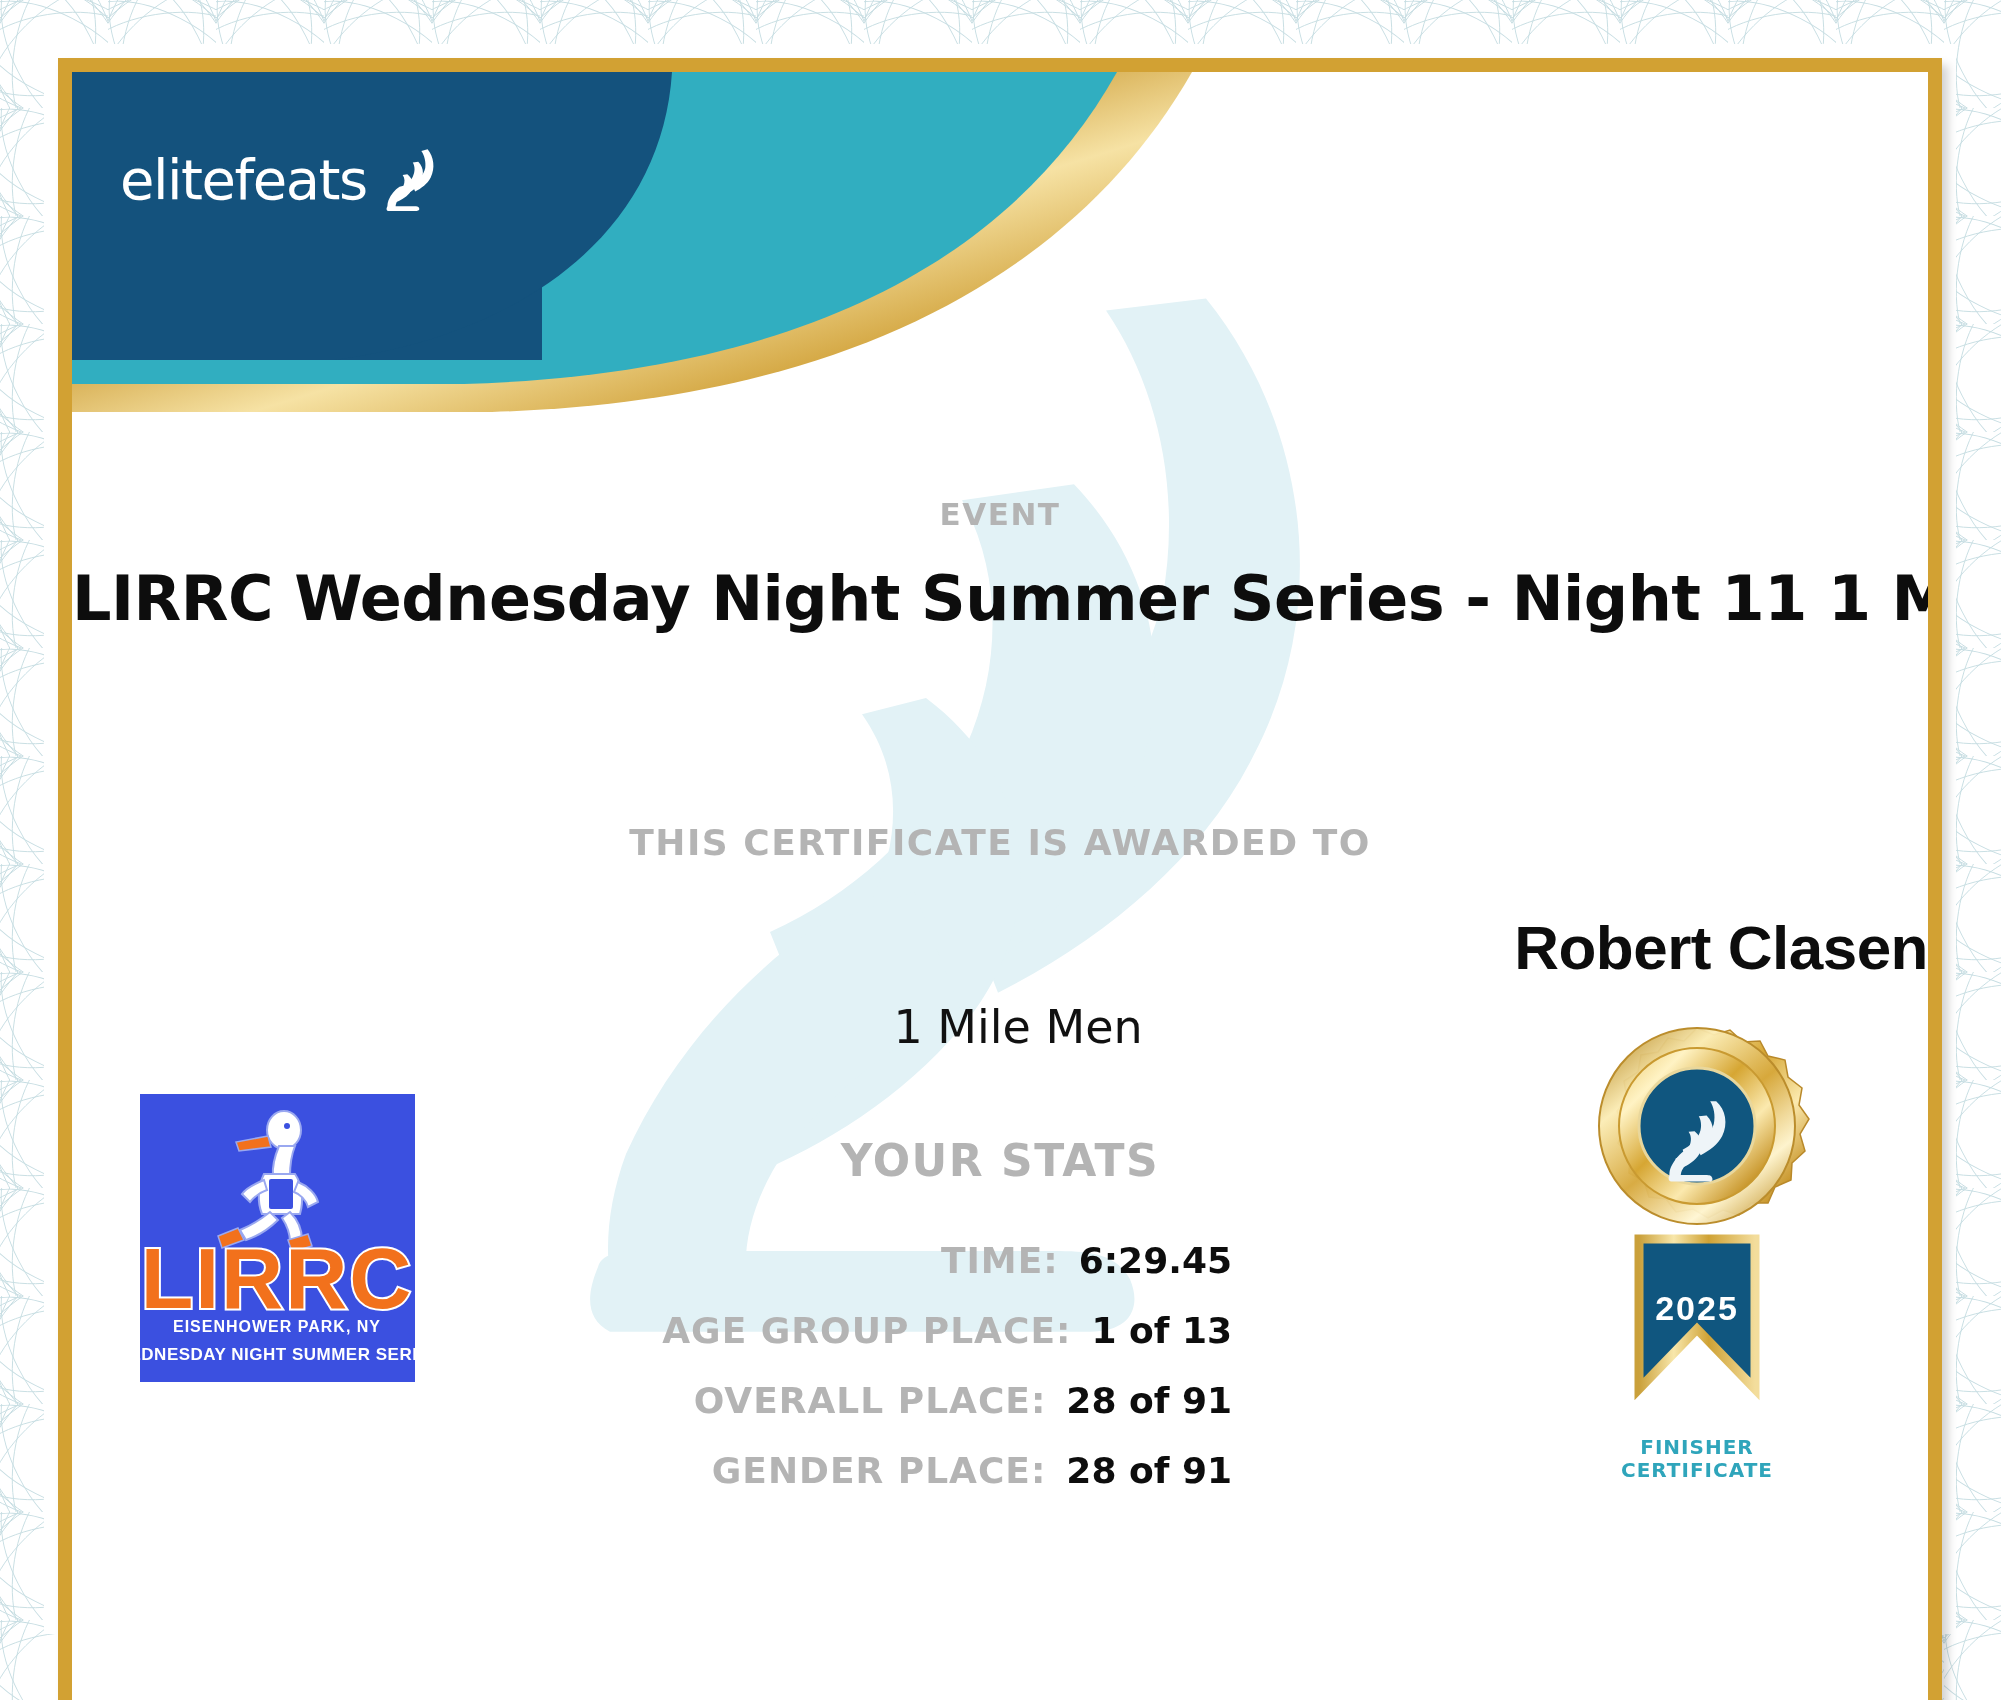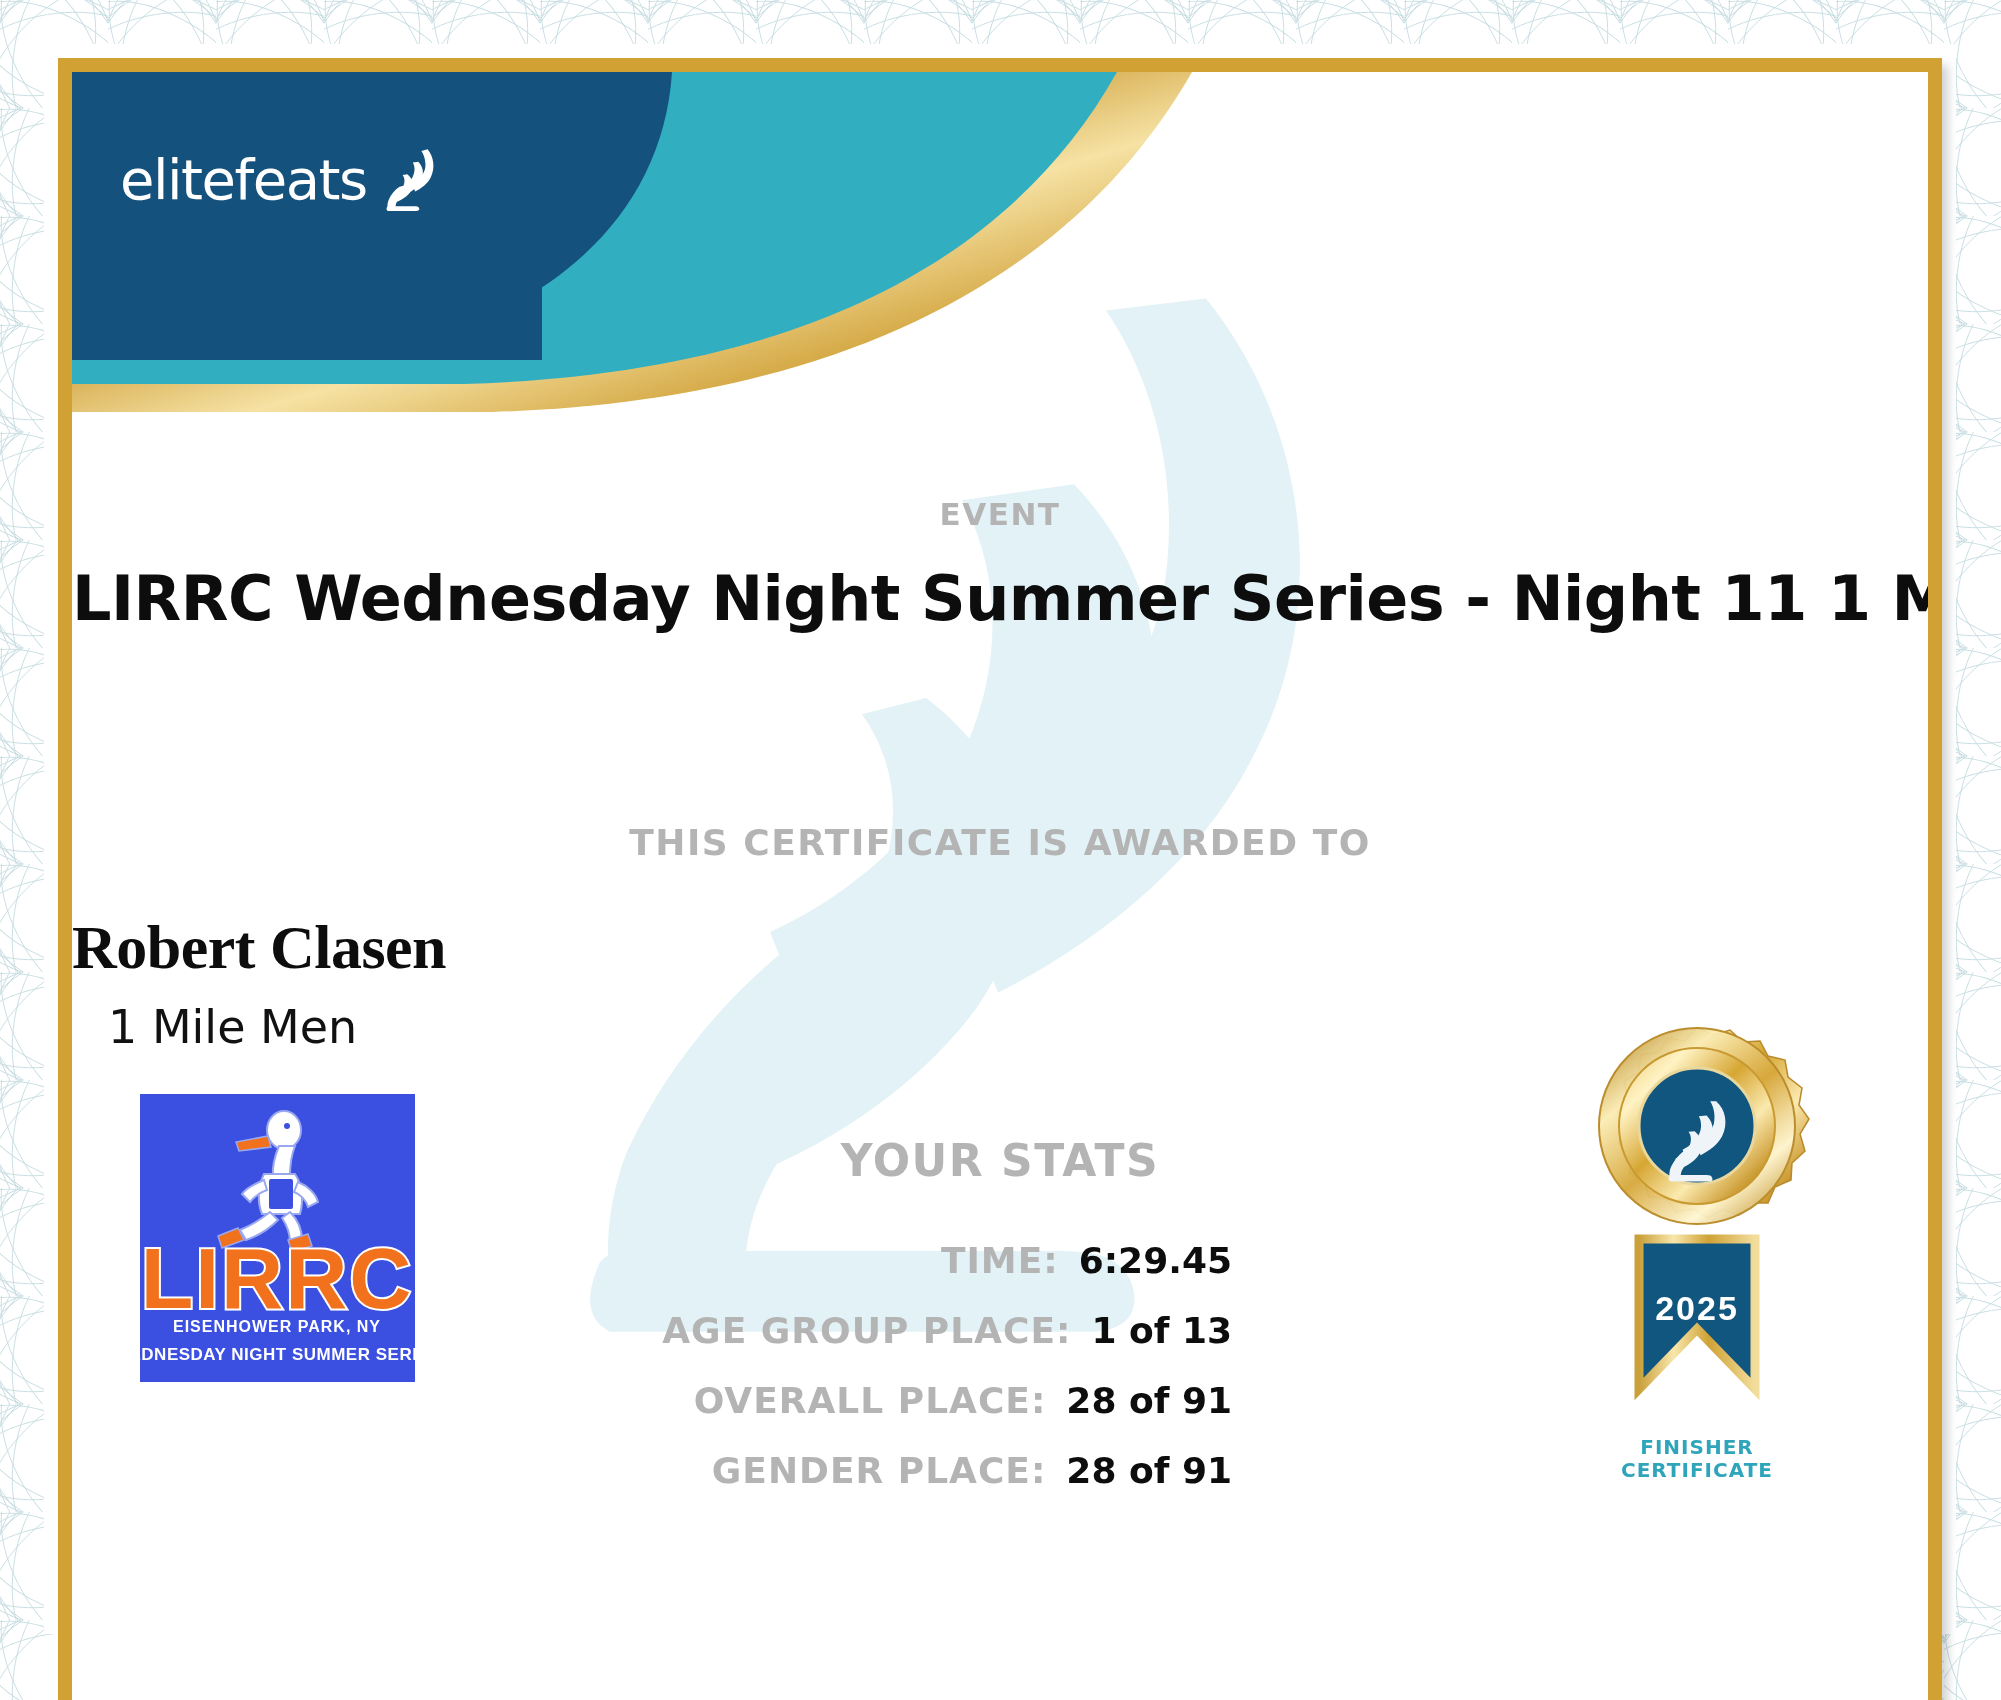--- a/index.html
+++ b/index.html
@@ -123,32 +123,33 @@
     top: 750px;
     text-align: center;
     font-size: 36px;
     font-weight: 700;
   }
 
   #recipient-name {
     position: absolute;
     left: 0; right: 0;
     top: 840px;
-    text-align: left;
+    text-align: right;
     color: #0d0d0d;
     font-size: 62px;
     font-weight: 700;
     letter-spacing: -0.5px;
-    font-family: Liberation Serif, serif;
+    font-family: Liberation Sans, sans-serif;
   }
 
   #recipient-division {
     position: absolute;
     left: 0; right: 0;
     top: 928px;
+    text-align: center;
     color: #111111;
     font-size: 46px;
     font-weight: 400;
     font-family: "DejaVu Sans", sans-serif;
     padding-left: 36px;
   }
 
   #stats-label {
     position: absolute;
     left: 0; right: 0;

